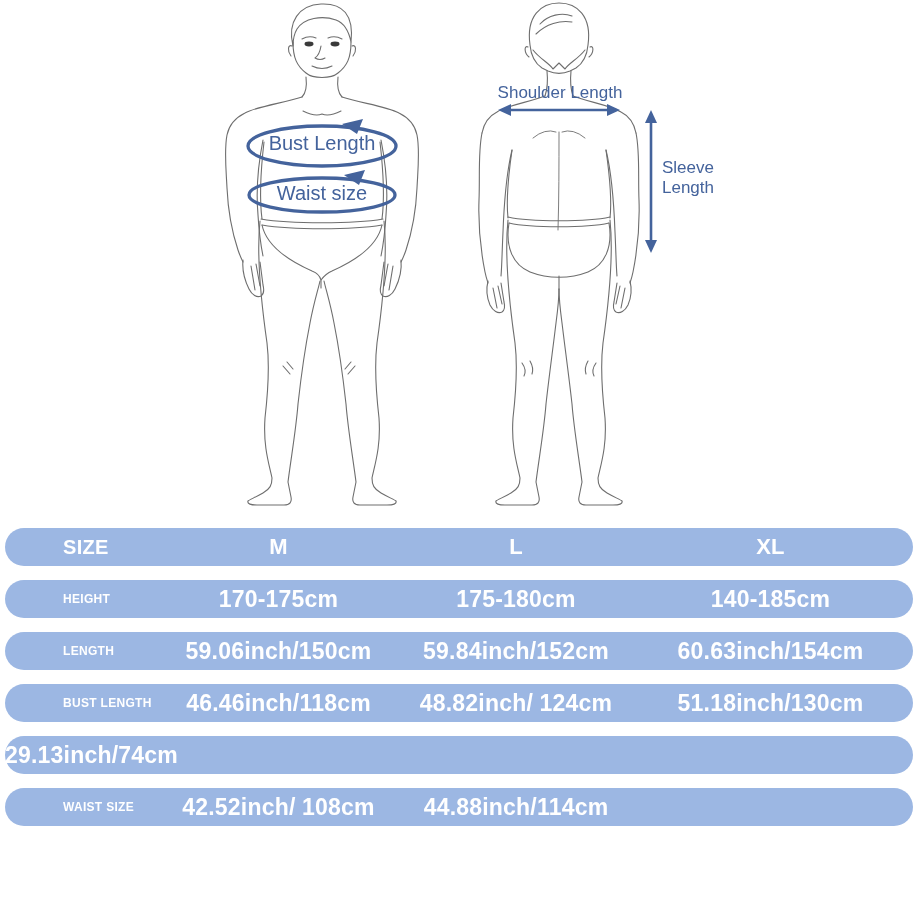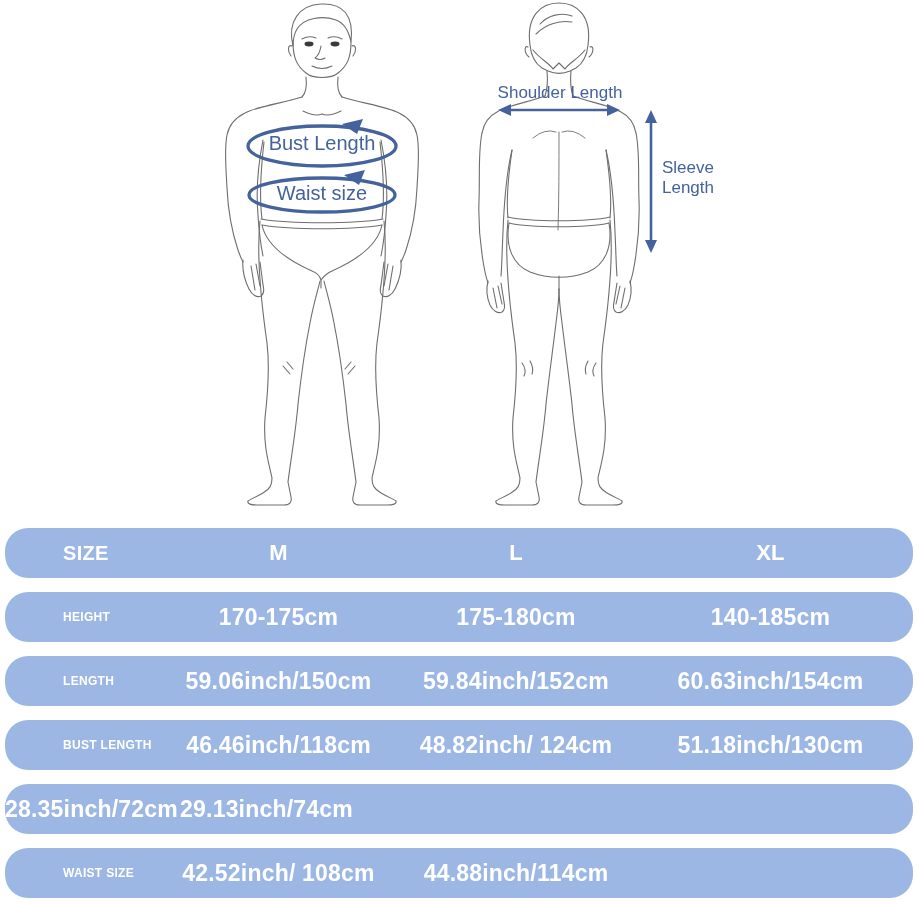--- a/index.html
+++ b/index.html
@@ -6,21 +6,21 @@
   body {
     width:918px; height:906px; background:#ffffff;
     font-family:"Liberation Sans", sans-serif;
     overflow:hidden;
   }
   .figure-area { width:918px; height:522px; position:relative; }
   .figure-area svg { display:block; }
 
   .size-table { padding:6px 5px 0 5px; }
   .t-row {
-    height:50px;
+    height:38px;
     background:var(--row-bg, #9cb7e3);
     border-radius:23px;
     margin-bottom:14px;
     display:grid;
     grid-template-columns:172px 203px 272px 1fr;
     align-items:center;
     color:var(--row-text, #ffffff);
     font-weight:bold;
   }
   .t-row:last-child { margin-bottom:0; }
@@ -199,21 +199,20 @@
   </div>
 
   <div class="t-row">
     <div class="cell-label">BUST LENGTH</div>
     <div class="cell-val">46.46inch/118cm</div>
     <div class="cell-val">48.82inch/ 124cm</div>
     <div class="cell-val last">51.18inch/130cm</div>
   </div>
 
   <div class="t-row">
-    <div class="cell-val">28.35inch/72cm</div>
     <div class="cell-val last">29.13inch/74cm</div>
   </div>
 
   <div class="t-row">
     <div class="cell-label">WAIST SIZE</div>
     <div class="cell-val">42.52inch/ 108cm</div>
     <div class="cell-val">44.88inch/114cm</div>
   </div>
 
 </div>

